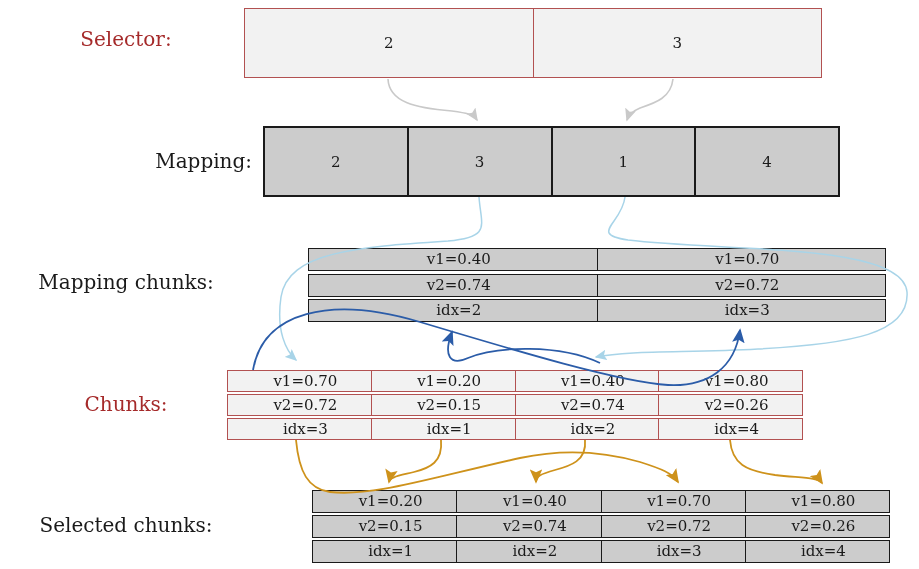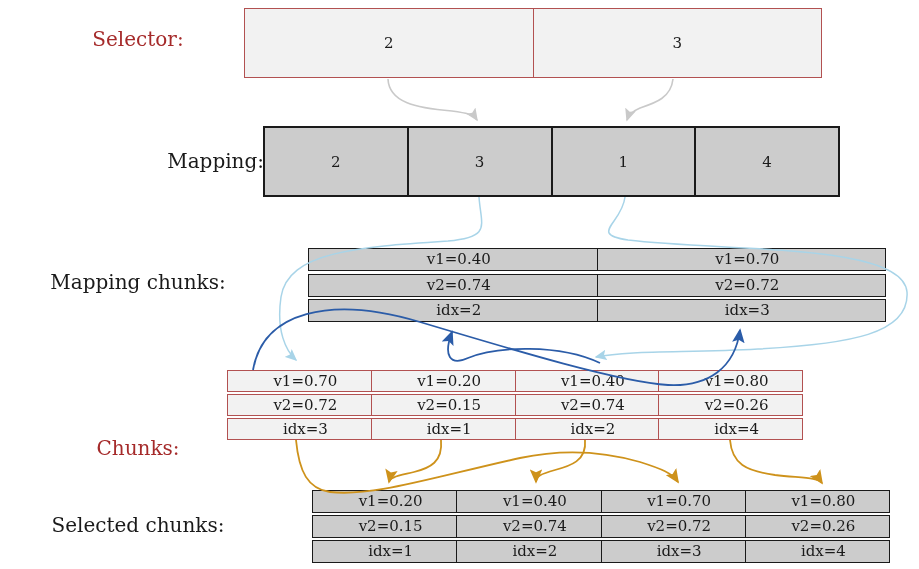--- a/index.html
+++ b/index.html
@@ -1,21 +1,21 @@
 <!DOCTYPE html>
 <html><head>
 <meta charset="utf-8">
 <style>
   html,body{margin:0;padding:0;background:#ffffff;}
   #canvas{
     position:relative;width:919px;height:569px;background:#ffffff;
     font-family:"DejaVu Serif", serif;color:#1a1a1a;overflow:hidden;
   }
   .row-label{
-    position:absolute;left:12px;width:252px;text-align:center;
+    position:absolute;left:0;width:252px;text-align:center;
     font-size:20px;line-height:26px;height:26px;white-space:nowrap;
   }
   .row-label.red{color:#A52A2A;}
   
   .bar{
     position:absolute;display:flex;box-sizing:border-box;
   }
   .bar .cell{
     flex:1;display:flex;align-items:center;justify-content:center;
     font-size:15px;box-sizing:border-box;
@@ -43,21 +43,21 @@
   #arrows{position:absolute;left:0;top:0;pointer-events:none;}
 </style>
 </head>
 <body>
 
 <div id="canvas">
 
   <div class="row-label red" style="top:26px;">Selector:</div>
   <div class="row-label" style="top:148px;text-align:right;">Mapping:</div>
   <div class="row-label" style="top:269px;">Mapping chunks:</div>
-  <div class="row-label red" style="top:391px;margin-top:44px;">Chunks:</div>
+  <div class="row-label red" style="top:391px;">Chunks:</div>
   <div class="row-label" style="top:512px;">Selected chunks:</div>
 
   <div class="bar light" style="left:244px;top:8px;width:578px;height:70px;">
     <div class="cell">2</div>
     <div class="cell">3</div>
   </div>
 
   <div class="bar dark" style="left:263px;top:126px;width:577px;height:71px;">
     <div class="cell">2</div>
     <div class="cell">3</div>

